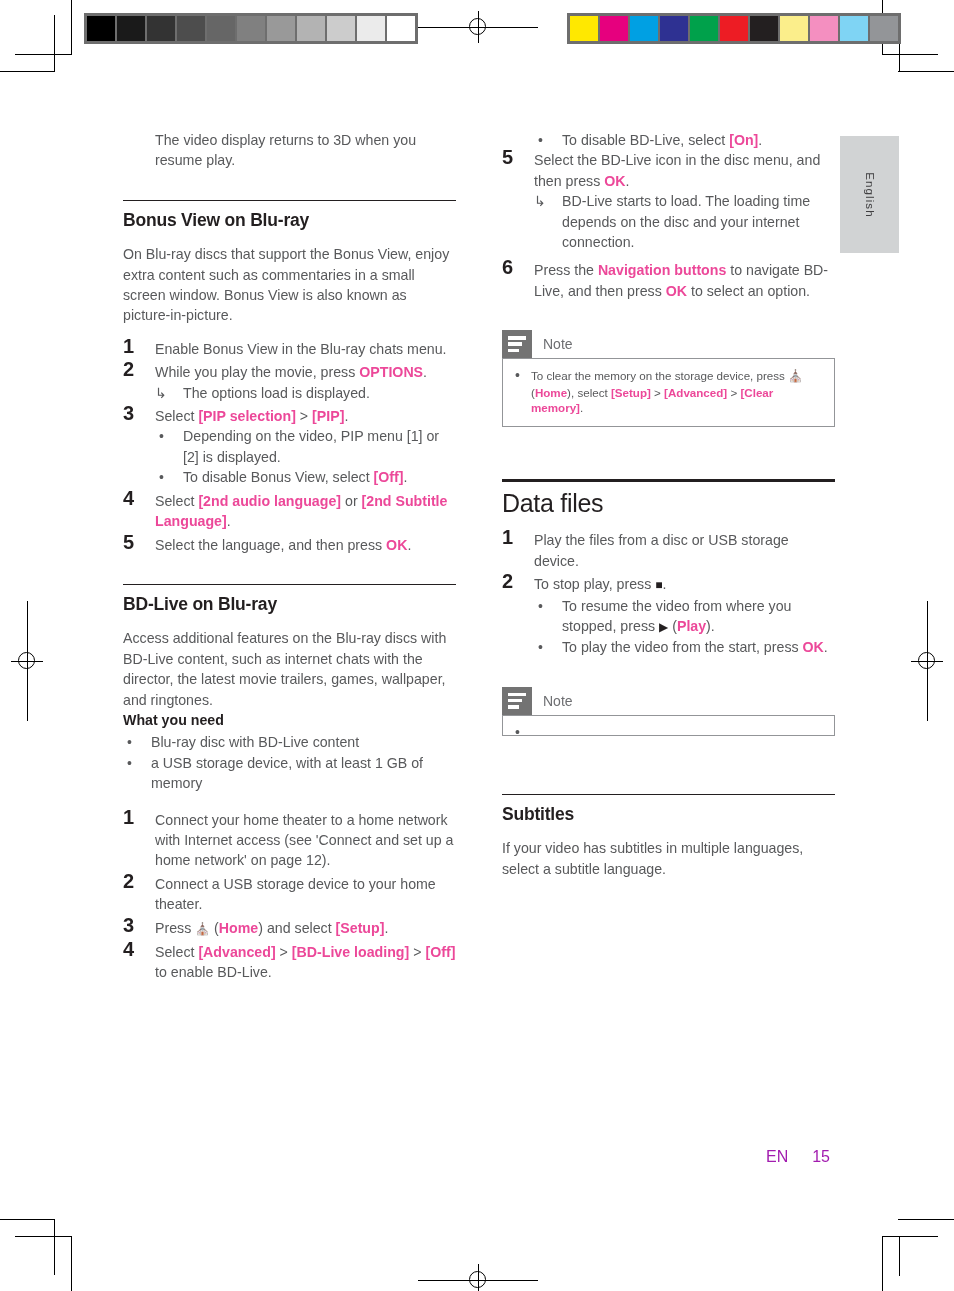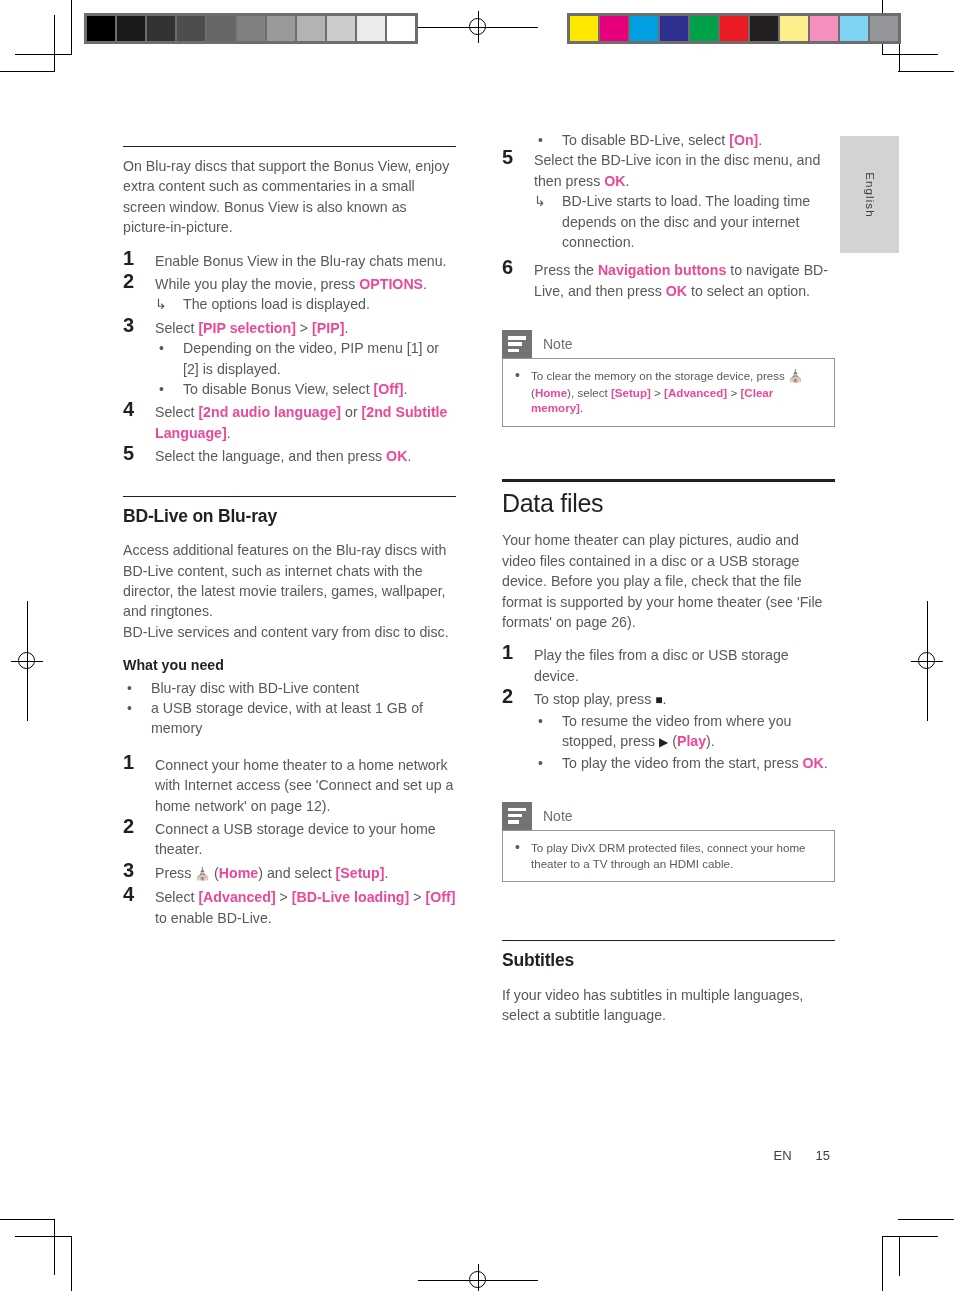--- a/index.html
+++ b/index.html
@@ -211,22 +211,22 @@
     letter-spacing: 1.1px;
     color: #414042;
   }
 
   
   .footer {
     position: absolute;
     left: 640px; top: 1148px;
     width: 190px;
     text-align: right;
-    font-size: 13px;
-    color: #404040;
+    font-size: 16px;
+    color: #a21caf;
   }
   .footer .en { margin-right: 24px; }
 </style>
 </head>
 <body>
 
 <div class="page">
 
   <div class="mark v" style="left:71px; top:0; height:55px;"></div>
   <div class="mark h" style="left:0; top:71px; width:55px;"></div>
@@ -295,24 +295,26 @@
       <div class="swatch" style="background: rgb(127, 212, 244);"></div>
       <div class="swatch" style="background: rgb(147, 149, 152);"></div>
     </div>
 
   <div class="side-tab">
     <span>English</span>
   </div>
 
   <div class="col col-left">
 
+    <div class="indent para">The video display returns to 3D when you resume play.</div>
 
     <div class="spacer-md"></div>
 
     <div class="rule-thin"></div>
+    <h2 class="section">Bonus View on Blu-ray</h2>
     <div class="para">On Blu-ray discs that support the Bonus View, enjoy extra content such as commentaries in a small screen window. Bonus View is also known as picture-in-picture.</div>
 
     <div class="step">
       <span class="num">1</span>
       <span>Enable Bonus View in the Blu-ray chats menu.</span>
     </div>
 
     <div class="step">
       <span class="num">2</span>
       <span><span>While you play the movie, press </span><b>OPTIONS</b><span>.</span></span>
@@ -343,21 +345,20 @@
     <div class="step">
       <span class="num">5</span>
       <span><span>Select the language, and then press </span><b>OK</b><span>.</span></span>
     </div>
 
     <div class="spacer-lg"></div>
 
     <div class="rule-thin"></div>
     <h2 class="section">BD-Live on Blu-ray</h2>
     <div class="para-tight">Access additional features on the Blu-ray discs with BD-Live content, such as internet chats with the director, the latest movie trailers, games, wallpaper, and ringtones.</div>
-    <div class="para">BD-Live services and content vary from disc to disc.</div>
 
     <h3 class="sub">What you need</h3>
     <div class="bul">
       <span class="dot">•</span>
       <span>Blu-ray disc with BD-Live content</span>
     </div>
     <div class="bul">
       <span class="dot">•</span>
       <span>a USB storage device, with at least 1 GB of memory</span>
     </div>
@@ -420,21 +421,20 @@
           <span class="dot">•</span>
           <span><span>To clear the memory on the storage device, press </span><span class="glyph">⛪</span><span> (</span><b>Home</b><span>), select </span><b>[Setup]</b><span> &gt; </span><b>[Advanced]</b><span> &gt; </span><b>[Clear memory]</b><span>.</span></span>
         </div>
       </div>
     </div>
 
     <div style="height:52px;"></div>
 
     <div class="rule-thick"></div>
     <h1 class="chapter">Data files</h1>
-    <div class="para">Your home theater can play pictures, audio and video files contained in a disc or a USB storage device. Before you play a file, check that the file format is supported by your home theater (see 'File formats' on page 26).</div>
 
     <div class="step">
       <span class="num">1</span>
       <span>Play the files from a disc or USB storage device.</span>
     </div>
 
     <div class="step">
       <span class="num">2</span>
       <span><span>To stop play, press </span><span class="glyph">■</span><span>.</span></span>
       <div class="bul">
@@ -454,21 +454,20 @@
         <div class="note-icon">
             <i></i>
             <i></i>
             <i></i>
           </div>
         <div class="note-title">Note</div>
       </div>
       <div class="note-body">
         <div class="bul">
           <span class="dot">•</span>
-          <span>To play DivX DRM protected files, connect your home theater to a TV through an HDMI cable.</span>
         </div>
       </div>
     </div>
 
     <div style="height:58px;"></div>
 
     <div class="rule-thin"></div>
     <h2 class="section">Subtitles</h2>
     <div class="para">If your video has subtitles in multiple languages, select a subtitle language.</div>
 

